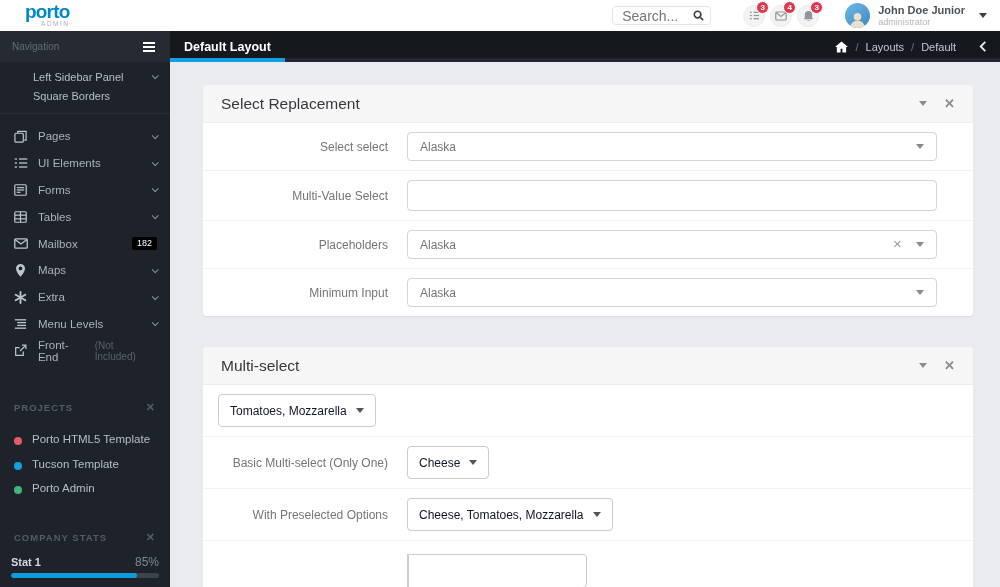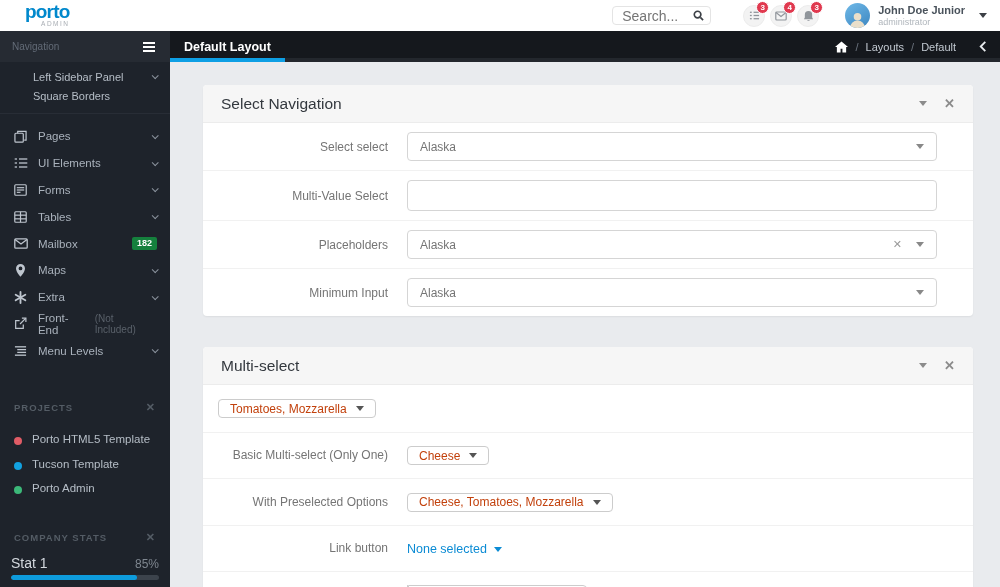--- a/index.html
+++ b/index.html
@@ -47,51 +47,51 @@
   
   .body { flex:1; display:flex; overflow:hidden; }
   .sidebar { width:170px; background:#1e232b; flex:0 0 170px; }
   .side-sub { padding:5px 0 8px; border-bottom:1px solid #282d36; }
   .sub-item { display:flex; align-items:center; height:19px; padding:0 13px 0 33px; font-size:11px; color:#b6bec7; cursor:pointer; }
   .menu { padding:9px 0 0; }
   .menu-item { display:flex; align-items:center; height:26.8px; padding:0 13px; font-size:11.5px; color:#aab2bc; cursor:pointer; }
   .menu-icon { width:15px; display:flex; justify-content:center; margin-right:10px; color:#bec5ce; }
   .chev-down { width:5px; height:5px; border-right:1.5px solid #8a929c; border-bottom:1.5px solid #8a929c; transform:rotate(45deg) translateY(-1px); margin-left:auto; }
   .sub-item .chev-down { margin-left:auto; }
-  .badge-mail { margin-left:auto; background:#15803d; color:#fff; font-size:9px; font-weight:700; padding:2px 5px; border-radius:2px; line-height:1; }
+  .badge-mail { margin-left:auto; background:#000000; color:#fff; font-size:9px; font-weight:400; padding:2px 5px; border-radius:2px; line-height:1; }
   .menu-note { color:#596069; font-size:10px; margin-left:6px; }
   .side-section { margin-top:21px; }
   .side-section-title { display:flex; align-items:flex-end; justify-content:space-between; padding:0 14px; font-size:9.5px; letter-spacing:1px; color:#545c65; font-weight:700;margin-top:38px; }
   .x-small { color:#545c65; font-size:11px; cursor:pointer; line-height:1; }
   .project-list { padding:8px 0 0; }
   .project-item { display:flex; align-items:flex-end; height:24.2px; padding:0 14px; font-size:11.5px; color:#b6bec7; cursor:pointer; }
   .bullet { width:8px; height:8px; border-radius:50%; margin-right:10px; flex:0 0 8px; }
   .stat-row { display:flex; justify-content:space-between; align-items:baseline; padding:0 11px; margin-top:12px; }
-  .stat-label { font-size:14px; color:#d3d8de; font-weight:400; }
+  .stat-label { font-size:11px; color:#d3d8de; font-weight:700; }
   .stat-value { font-size:12px; color:#7f8790; }
   .progress { margin:4px 11px 0; height:5px; background:#3c434c; border-radius:3px; overflow:hidden; }
   .progress-fill { height:100%; background:#0d9bdc; border-radius:3px; }
 
   .content { flex:1; padding:23px 27px 0 33px; overflow:hidden; }
   .panel { background:#fff; border-radius:4px; box-shadow:0 1px 2px rgba(0,0,0,.06); margin-bottom:31px; }
   .panel-header { background:#f6f6f6; height:38px; display:flex; align-items:center; padding:0 18px; border-radius:4px 4px 0 0; border-bottom:1px solid #ececec; }
   .panel-title { font-size:15.5px; color:#33383e; font-weight:400; }
   .panel-actions { margin-left:auto; display:flex; align-items:center; gap:17px; }
   .caret-down { width:0; height:0; border-left:4px solid transparent; border-right:4px solid transparent; border-top:5px solid #8b8b8b; cursor:pointer; }
   .x-close { color:#8b8b8b; font-size:13px; line-height:1; cursor:pointer; font-weight:700; }
   .form-row { display:flex; align-items:center; min-height:46.5px; padding:9px 36px 9px 15px; }
   .form-row + .form-row { border-top:1px solid #f1f1f1; }
   .form-label { width:189px; flex:0 0 189px; text-align:right; padding-right:19px; font-size:12px; color:#757575; }
   .form-ctl { flex:1; }
   .select2 { height:29px; border:1px solid #d5d5d5; border-radius:4px; background:#fff; display:flex; align-items:center; padding:0 12px; font-size:12px; color:#757575; cursor:pointer; }
   .select2 .caret-down { margin-left:auto; border-top-color:#888; }
   .select2 .clear-x { margin-left:auto; color:#999; font-size:11px; cursor:pointer; margin-right:14px; }
   .select2 .clear-x + .caret-down { margin-left:0; }
   .text-input { width:100%; height:31px; border:1px solid #d5d5d5; border-radius:4px; padding:0 12px; font-size:12px; color:#555; outline:none; font-family:inherit; }
-  .ms-btn { display:inline-flex; align-items:center; gap:9px; height:19px; border:1px solid #ccc; border-radius:4px; background:#fff; padding:0 11px; font-size:12px; color:#c2410c; cursor:pointer; font-family:inherit; }
+  .ms-btn { display:inline-flex; align-items:center; gap:9px; height:33px; border:1px solid #ccc; border-radius:4px; background:#fff; padding:0 11px; font-size:12px; color:#0f172a; cursor:pointer; font-family:inherit; }
   .ms-btn .caret-down { border-top-color:#555; }
   .link-btn { display:inline-flex; align-items:center; gap:7px; font-size:12.5px; color:#0b8bd4; cursor:pointer; background:none; border:0; font-family:inherit; }
   .link-btn .caret-down { border-top-color:#0b8bd4; }
   .input-group-partial { display:flex; width:119px; height:34px; margin-top:4px; }
   .ig-addon { width:34px; background:#eee; border:1px solid #ccc; border-right:0; border-radius:4px 0 0 4px; }
   .ig-field { flex:1; border:1px solid #ccc; border-radius:0 4px 4px 0; background:#fff; outline:none; }
   svg { display:block; }
 </style>
 </head>
 <body>
@@ -281,41 +281,41 @@
               <line x1="7" y1="1" x2="7" y2="13"></line>
                 <line x1="1.8" y1="4" x2="12.2" y2="10"></line>
                 <line x1="12.2" y1="4" x2="1.8" y2="10"></line>
             </svg>
           </span>
           <span>Extra</span>
           <span class="chev-down"></span>
         </div>
         <div class="menu-item">
           <span class="menu-icon">
-            <svg width="13" height="13" viewBox="0 0 14 14" fill="none" stroke="currentColor" stroke-width="1.3">
-              <path d="M10 8v4.2H1.8V4H6"></path>
-                <polyline points="8.5,1.2 12.8,1.2 12.8,5.5"></polyline>
-                <line x1="12.5" y1="1.5" x2="6.5" y2="7.5"></line>
-            </svg>
-          </span>
-          <span>Front-End</span>
-          <span class="menu-note">(Not Included)</span>
-        </div>
-        <div class="menu-item">
-          <span class="menu-icon">
             <svg width="13" height="12" viewBox="0 0 14 12" fill="none" stroke="currentColor" stroke-width="1.4">
               <line x1="1" y1="1.5" x2="13" y2="1.5"></line>
                 <line x1="3.5" y1="4.5" x2="13" y2="4.5"></line>
               <line x1="3.5" y1="7.5" x2="13" y2="7.5"></line>
                 <line x1="1" y1="10.5" x2="13" y2="10.5"></line>
             </svg>
           </span>
           <span>Menu Levels</span>
           <span class="chev-down"></span>
         </div>
+        <div class="menu-item">
+          <span class="menu-icon">
+            <svg width="13" height="13" viewBox="0 0 14 14" fill="none" stroke="currentColor" stroke-width="1.3">
+              <path d="M10 8v4.2H1.8V4H6"></path>
+                <polyline points="8.5,1.2 12.8,1.2 12.8,5.5"></polyline>
+                <line x1="12.5" y1="1.5" x2="6.5" y2="7.5"></line>
+            </svg>
+          </span>
+          <span>Front-End</span>
+          <span class="menu-note">(Not Included)</span>
+        </div>
       </nav>
 
       <div class="side-section">
         <div class="side-section-title">
           <span>PROJECTS</span>
           <span class="x-small">✕</span>
         </div>
         <div class="project-list">
           <div class="project-item">
             <span class="bullet" style="background:#e05c66"></span>
@@ -344,21 +344,21 @@
         <div class="progress">
           <div class="progress-fill" style="width: 85%;"></div>
         </div>
       </div>
     </aside>
 
     <main class="content">
 
       <section class="panel">
         <div class="panel-header">
-          <h2 class="panel-title">Select Navigation</h2>
+          <h2 class="panel-title">Select Replacement</h2>
           <div class="panel-actions">
             <span class="caret-down"></span>
             <span class="x-close">✕</span>
           </div>
         </div>
         <div class="form-row">
           <label class="form-label">Select select</label>
           <div class="form-ctl">
             <div class="select2">
               <span>Alaska</span>
@@ -421,29 +421,20 @@
         <div class="form-row">
           <label class="form-label">With Preselected Options</label>
           <div class="form-ctl">
             <button class="ms-btn">
               <span>Cheese, Tomatoes, Mozzarella</span>
               <span class="caret-down"></span>
             </button>
           </div>
         </div>
         <div class="form-row">
-          <label class="form-label">Link button</label>
-          <div class="form-ctl">
-            <button class="link-btn">
-              <span>None selected</span>
-              <span class="caret-down"></span>
-            </button>
-          </div>
-        </div>
-        <div class="form-row">
           <label class="form-label"></label>
           <div class="form-ctl">
             <div class="input-group-partial">
               <span class="ig-addon"></span>
               <input class="ig-field" type="text" style="">
             </div>
           </div>
         </div>
       </section>
 

